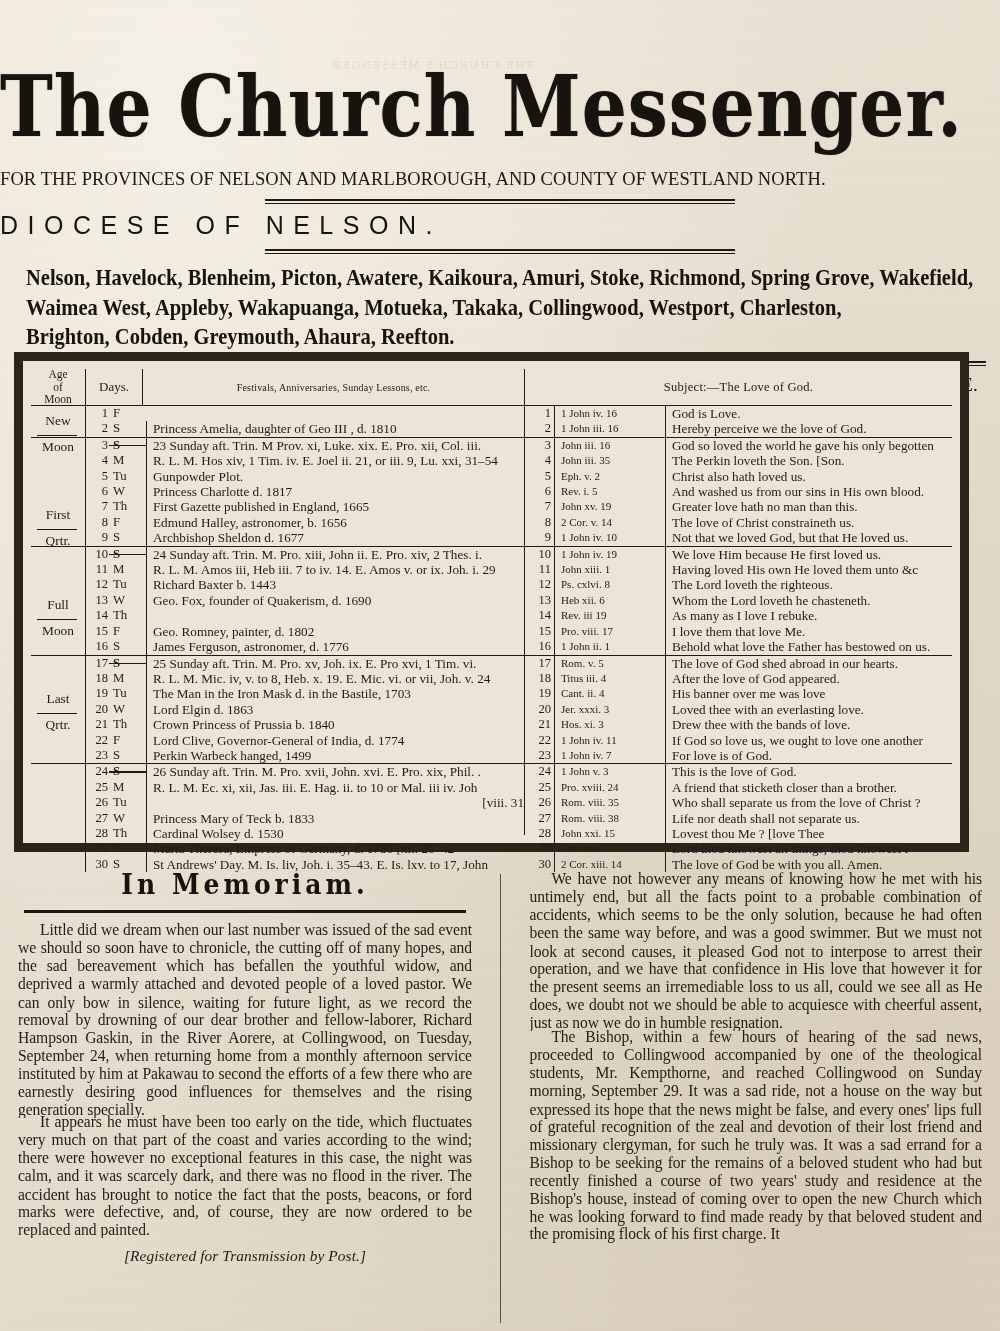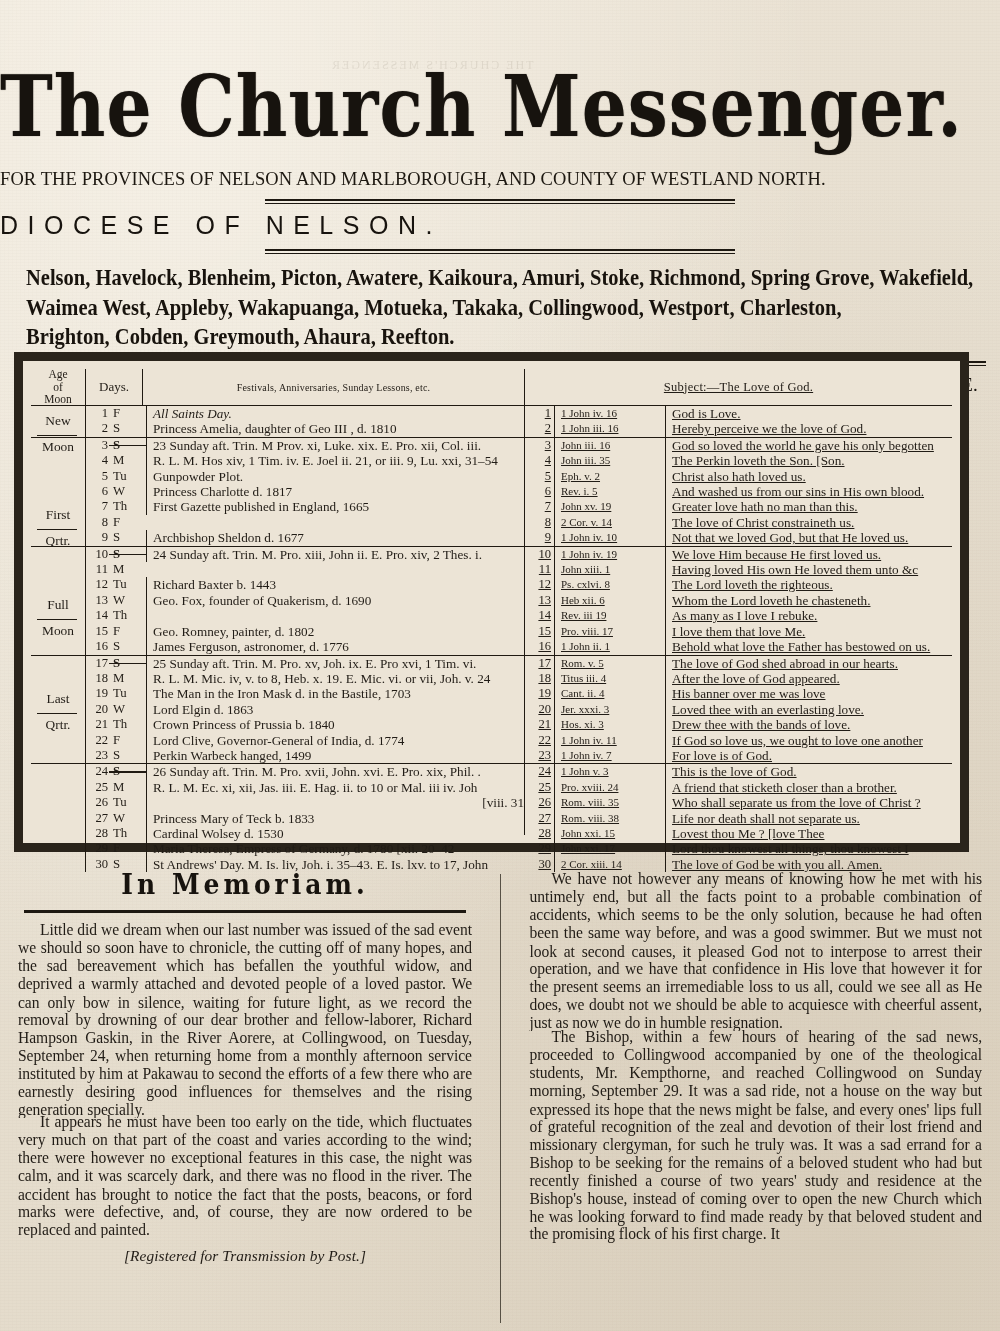--- a/index.html
+++ b/index.html
@@ -96,21 +96,21 @@
     pointer-events:none;z-index:-1;
   }
   .calinner{
     position:absolute;left:9px;top:9px;right:9px;bottom:9px;
     background:#ece4d6;
     box-sizing:border-box;
     display:flex;
     padding:8px;
   }
   .sideL{width:494px;border-right:1.6px solid #201a12;box-sizing:border-box;position:relative;}
-  .sideR{flex:1;position:relative;text-decoration:underline;}
+  .sideR{flex:1;position:relative;}
 
   .hdrow{height:36px;display:flex;align-items:center;border-bottom:1.4px solid #201a12;}
   .c-age{width:54px;text-align:center;font-size:11.5px;line-height:1.12;font-family:"Liberation Serif",serif;}
   .c-day{width:56px;text-align:center;font-size:13px;border-left:1.2px solid #201a12;align-self:stretch;display:flex;align-items:center;justify-content:center;}
   .c-fest{flex:1;text-align:center;font-size:10px;letter-spacing:.2px;border-left:1.2px solid #201a12;align-self:stretch;display:flex;align-items:center;justify-content:center;}
   .subjhdr{height:36px;display:flex;align-items:center;justify-content:center;border-bottom:1.4px solid #201a12;font-size:12.5px;letter-spacing:.25px;}
 
   .rows{font-size:13.2px;line-height:15.4px;}
   .row{display:flex;align-items:stretch;}
   .row .age{width:54px;text-align:center;font-size:13px;white-space:nowrap;display:flex;align-items:center;justify-content:center;}
@@ -225,23 +225,20 @@
             <div class="agecell" style="top: 292px;">Last</div>
             <div class="agecell" style="top: 318px;">Qrtr.</div>
             <div class="agerule" style="top: 314px;"></div>
           </div>
         <div class="rows" id="left-rows">
             <div class="grp">
               <div class="row">
                 <div class="age"></div>
                 <div class="num">1</div>
                 <div class="dw">F</div>
-                <div class="txt">
-                  <span class="it">All Saints Day.</span>
-                </div>
               </div>
               <div class="row">
                 <div class="age"></div>
                 <div class="num">2</div>
                 <div class="dw">S</div>
                 <div class="txt">Princess Amelia, daughter of Geo  III , d. 1810</div>
               </div>
             </div>
             <div class="grp">
               <div class="row">
@@ -271,39 +268,41 @@
               <div class="row">
                 <div class="age"></div>
                 <div class="num">7</div>
                 <div class="dw">Th</div>
                 <div class="txt">First Gazette published in England, 1665</div>
               </div>
               <div class="row">
                 <div class="age"></div>
                 <div class="num">8</div>
                 <div class="dw">F</div>
+                <div class="txt">Edmund Halley, astronomer, b. 1656</div>
               </div>
               <div class="row">
                 <div class="age"></div>
                 <div class="num">9</div>
                 <div class="dw">S</div>
                 <div class="txt">Archbishop Sheldon d. 1677</div>
               </div>
             </div>
             <div class="grp">
               <div class="row">
                 <div class="age"></div>
                 <div class="num">10</div>
                 <div class="dw sun">S</div>
                 <div class="txt">24 Sunday aft. Trin.  M. Pro. xiii, John ii.  E. Pro. xiv, 2 Thes. i.</div>
               </div>
               <div class="row">
                 <div class="age"></div>
                 <div class="num">11</div>
                 <div class="dw">M</div>
+                <div class="txt">R. L. M. Amos iii, Heb iii. 7 to iv. 14.  E. Amos v. or ix. Joh. i. 29</div>
               </div>
               <div class="row">
                 <div class="age"></div>
                 <div class="num">12</div>
                 <div class="dw">Tu</div>
                 <div class="txt">Richard Baxter b. 1443</div>
               </div>
               <div class="row">
                 <div class="age"></div>
                 <div class="num">13</div>

